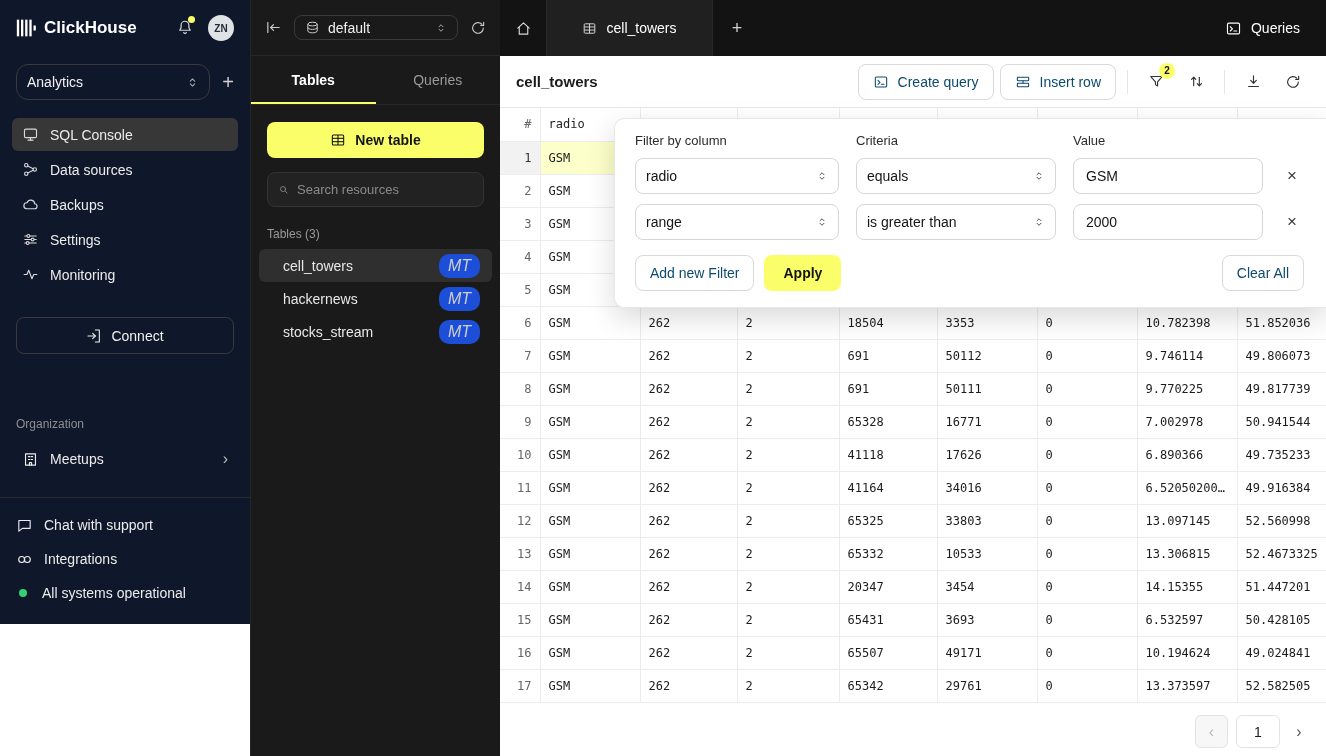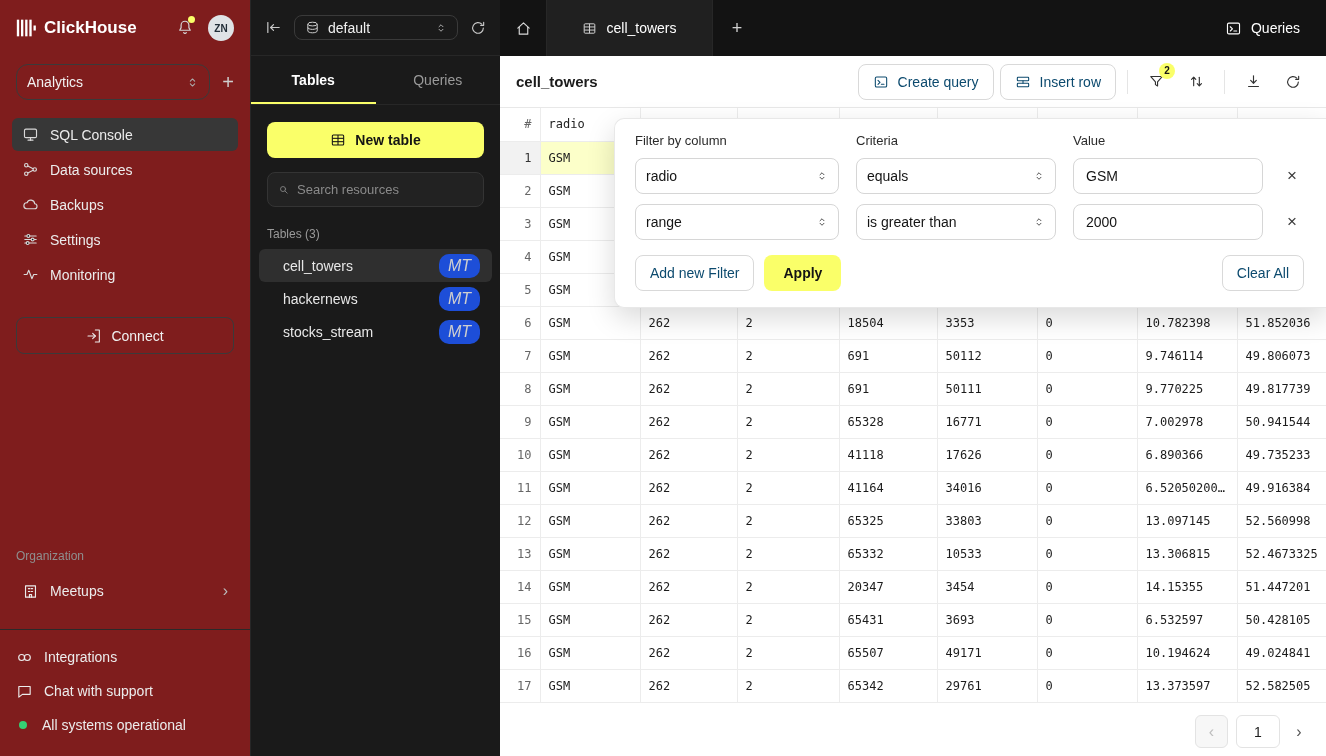--- a/index.html
+++ b/index.html
@@ -1,21 +1,21 @@
 <!DOCTYPE html>
 <html><head>
 <meta charset="utf-8">
 <style>
   * { box-sizing: border-box; margin: 0; padding: 0; }
   html,body { width:1326px; height:756px; overflow:hidden; }
   body { font-family:"Liberation Sans", sans-serif; background:#fff; position:relative; color:#1c1c1c; }
   svg { display:block; }
 
   
-  .sidebar { position:absolute; left:0; top:0; width:250px; height:756px; background:#7f1d1d; color:#ececec; display:flex; flex-direction:column; }
+  .sidebar { position:absolute; left:0; top:0; width:250px; height:624px; background:#0f172a; color:#ececec; display:flex; flex-direction:column; }
   .sb-header { height:56px; display:flex; align-items:center; justify-content:space-between; padding:0 16px; }
   .logo { display:flex; align-items:center; gap:8px; font-weight:700; font-size:17px; color:#fff; }
   .sb-header-right { display:flex; align-items:center; gap:14px; }
   .bell-wrap { position:relative; color:#d6d6d6; }
   .bell-dot { position:absolute; top:-3px; right:-1px; width:7px; height:7px; border-radius:50%; background:#faff69; }
   .avatar { width:26px; height:26px; border-radius:50%; background:#dfe3e6; color:#222e38; font-size:10px; font-weight:700; display:flex; align-items:center; justify-content:center; }
   .ws-row { display:flex; align-items:center; gap:12px; padding:8px 16px 10px; }
   .ws-select { flex:1; height:36px; border:1px solid #3a3a3a; border-radius:12px; display:flex; align-items:center; justify-content:space-between; padding:0 10px; font-size:14px; color:#f2f2f2; cursor:pointer; }
   .plus-btn { color:#cfcfcf; font-size:20px; line-height:1; cursor:pointer; }
   .nav { padding:8px 12px; display:flex; flex-direction:column; gap:2px; }
@@ -206,34 +206,34 @@
           <path d="M10.5 20v-3.5h3V20"></path>
         </svg>
       </span>
     <span>Meetups</span>
     <span class="chev">›</span>
   </div>
 
   <div class="sb-footer">
     <div class="sb-foot-item">
       <span class="ni-icon">
+          <svg width="17" height="17" viewBox="0 0 24 24" fill="none" stroke="currentColor" stroke-width="1.6" stroke-linecap="round" stroke-linejoin="round">
+            <path d="M4 5h16v11H9l-5 4z"></path>
+          </svg>
+        </span>
+      <span>Chat with support</span>
+    </div>
+    <div class="sb-foot-item">
+      <span class="ni-icon">
           <svg width="17" height="17" viewBox="0 0 24 24" fill="none" stroke="currentColor" stroke-width="1.6" stroke-linecap="round">
             <circle cx="8" cy="12" r="4.2"></circle>
             <circle cx="16" cy="12" r="4.2"></circle>
           </svg>
         </span>
       <span>Integrations</span>
-    </div>
-    <div class="sb-foot-item">
-      <span class="ni-icon">
-          <svg width="17" height="17" viewBox="0 0 24 24" fill="none" stroke="currentColor" stroke-width="1.6" stroke-linecap="round" stroke-linejoin="round">
-            <path d="M4 5h16v11H9l-5 4z"></path>
-          </svg>
-        </span>
-      <span>Chat with support</span>
     </div>
     <div class="sb-foot-item">
       <span class="status-dot"></span>
       <span>All systems operational</span>
     </div>
   </div>
 </aside>
 
 <section class="explorer">
   <div class="exp-top">

